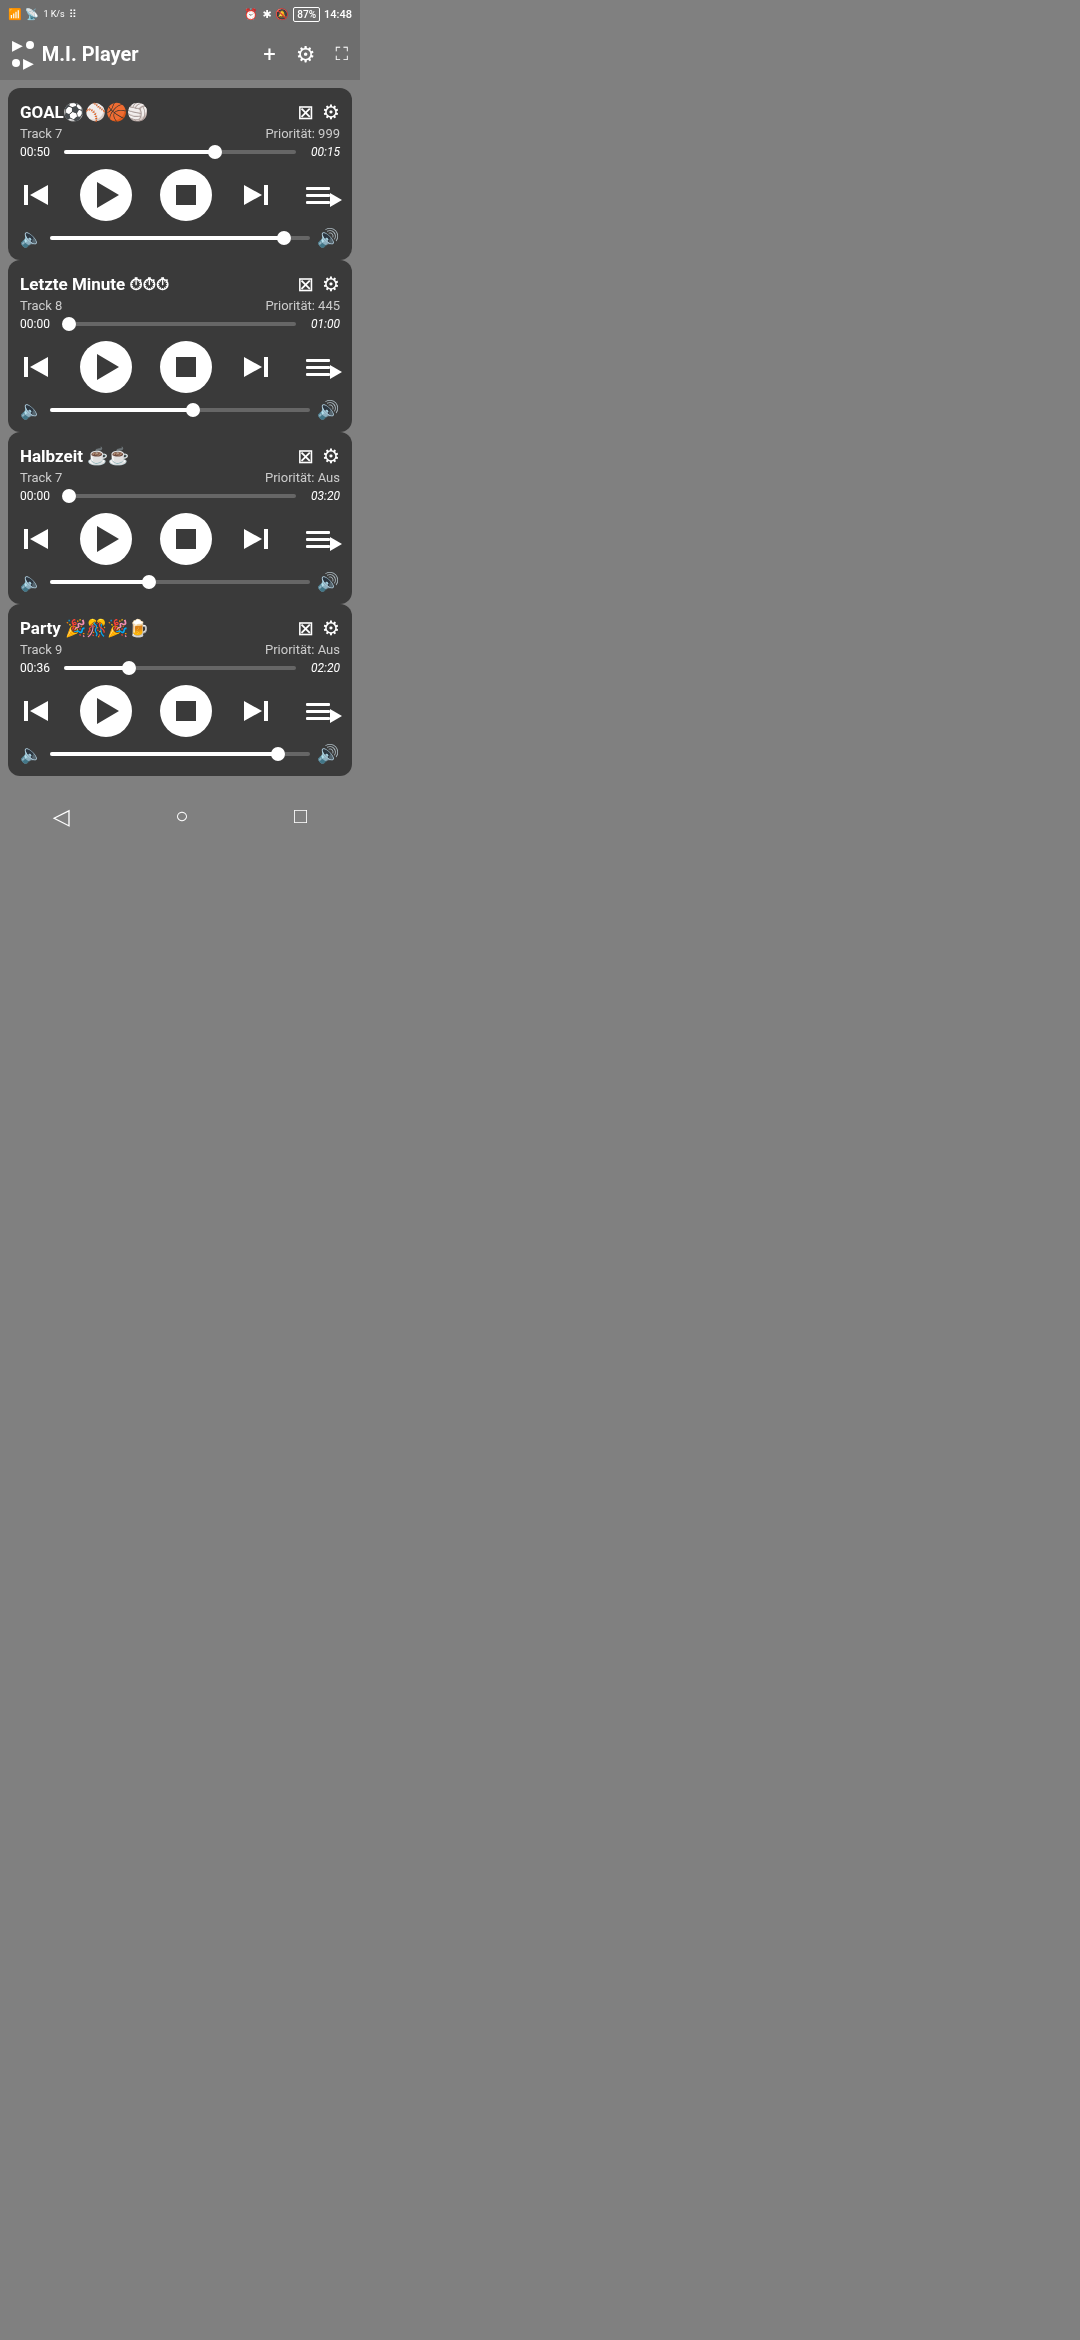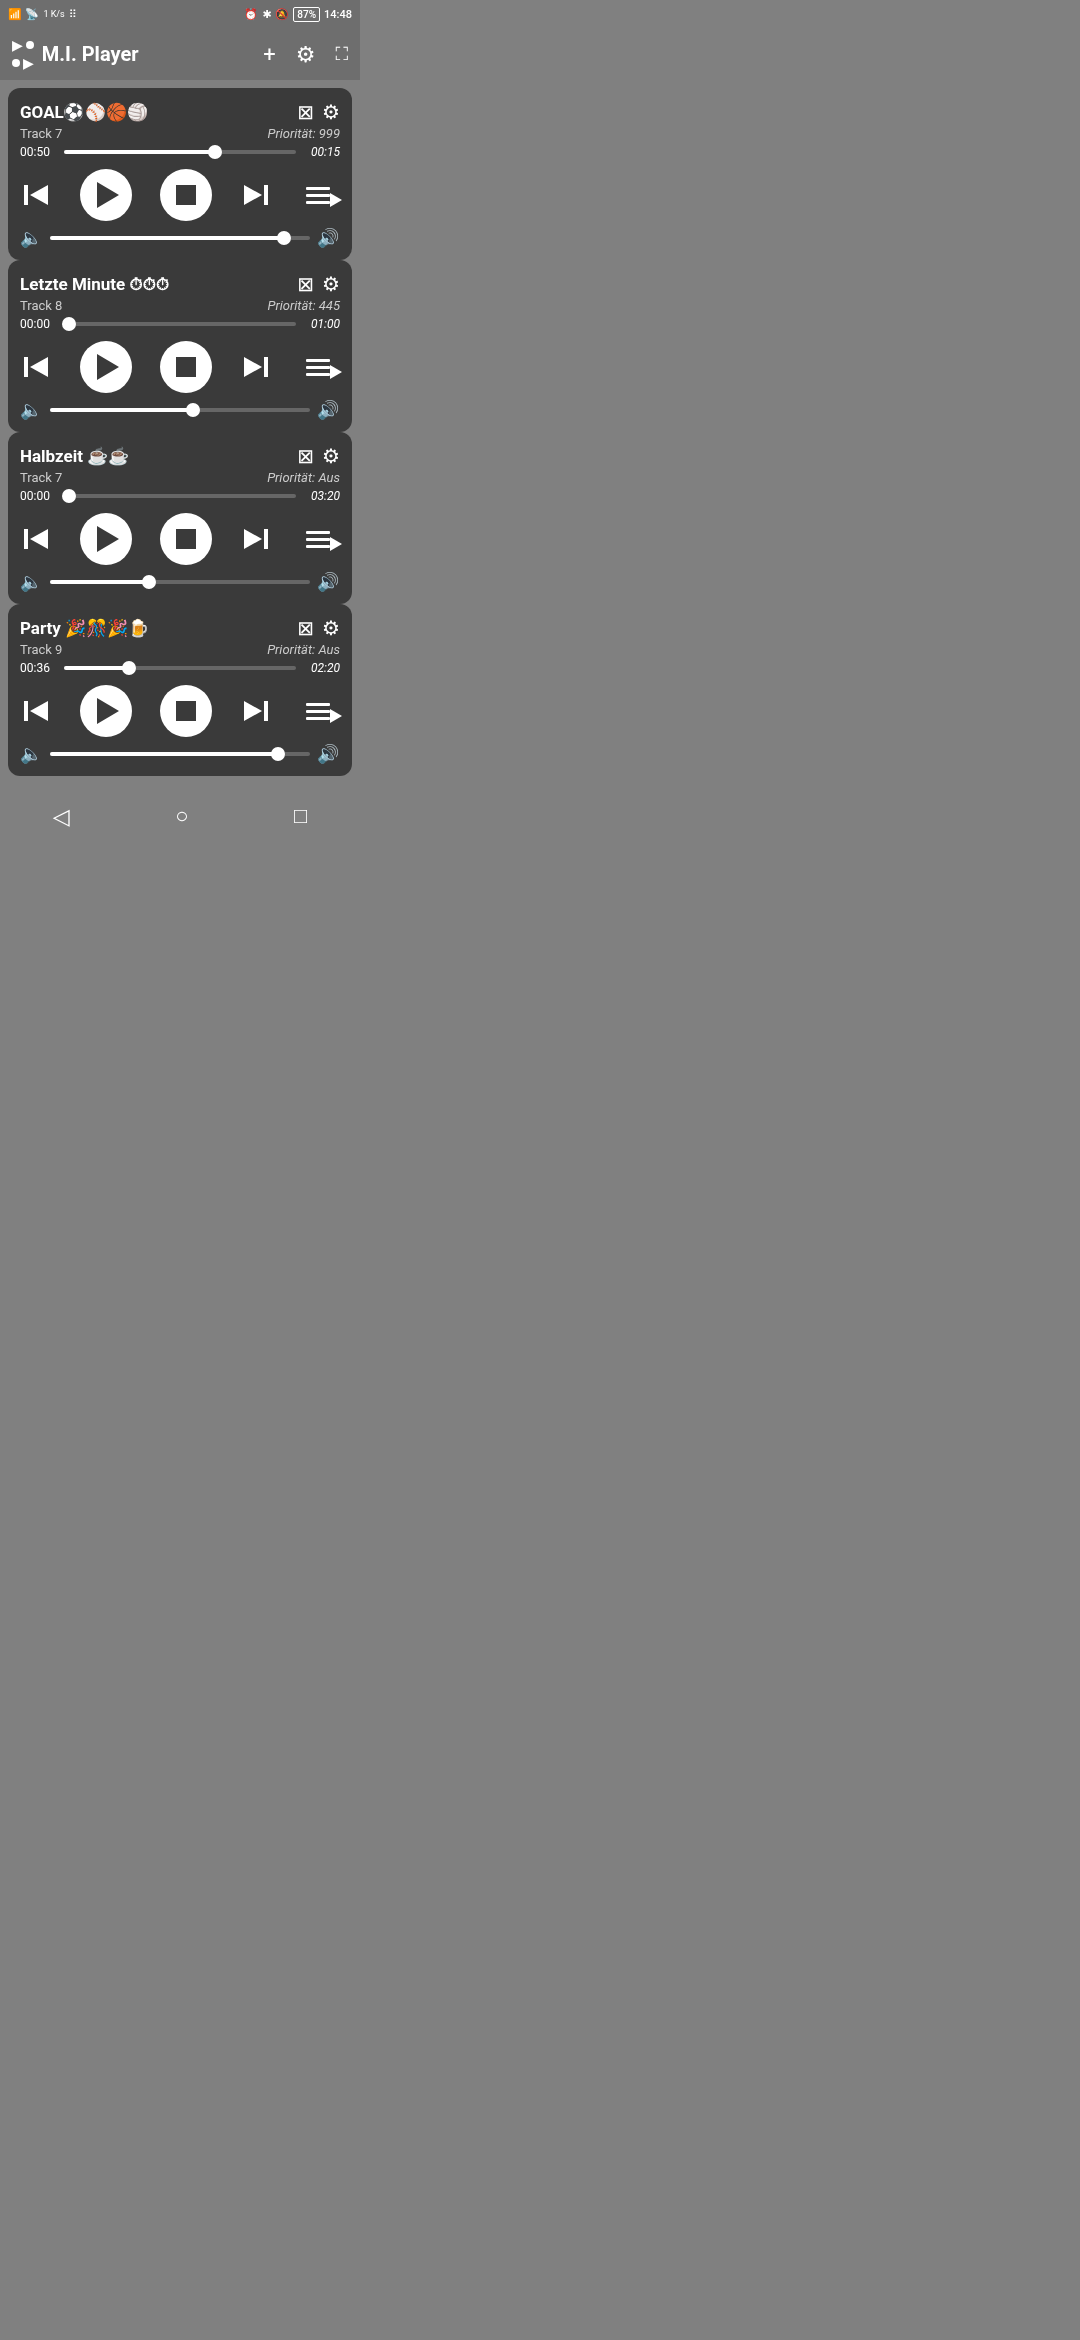--- a/index.html
+++ b/index.html
@@ -88,21 +88,20 @@
       align-items: center;
     }
     .card-track {
       font-size: 13px;
       color: #ccc;
     }
     .card-priority {
       font-size: 13px;
       color: #ccc;
       text-align: right;
-      font-style: italic;
     }
 
     .track-info-row {
       display: flex;
       justify-content: space-between;
       align-items: center;
       margin-bottom: 4px;
     }
 
     

